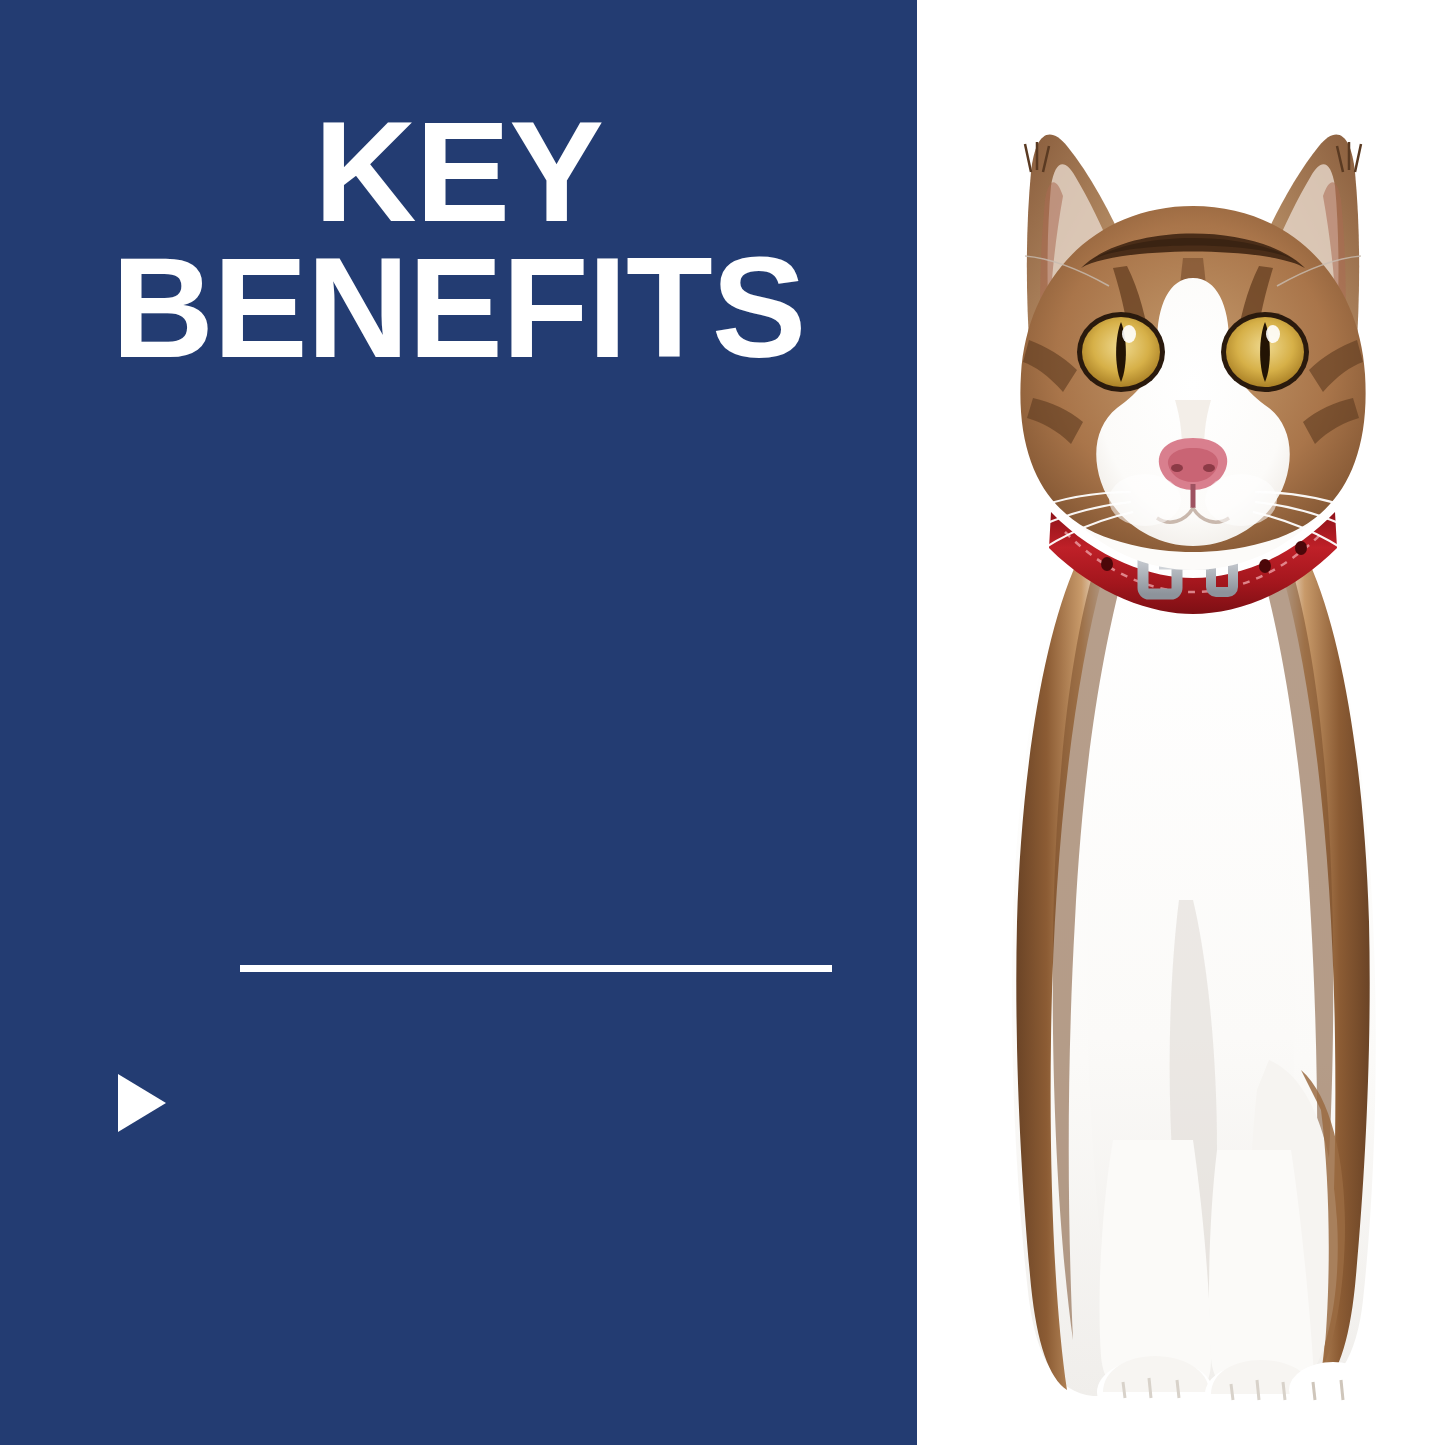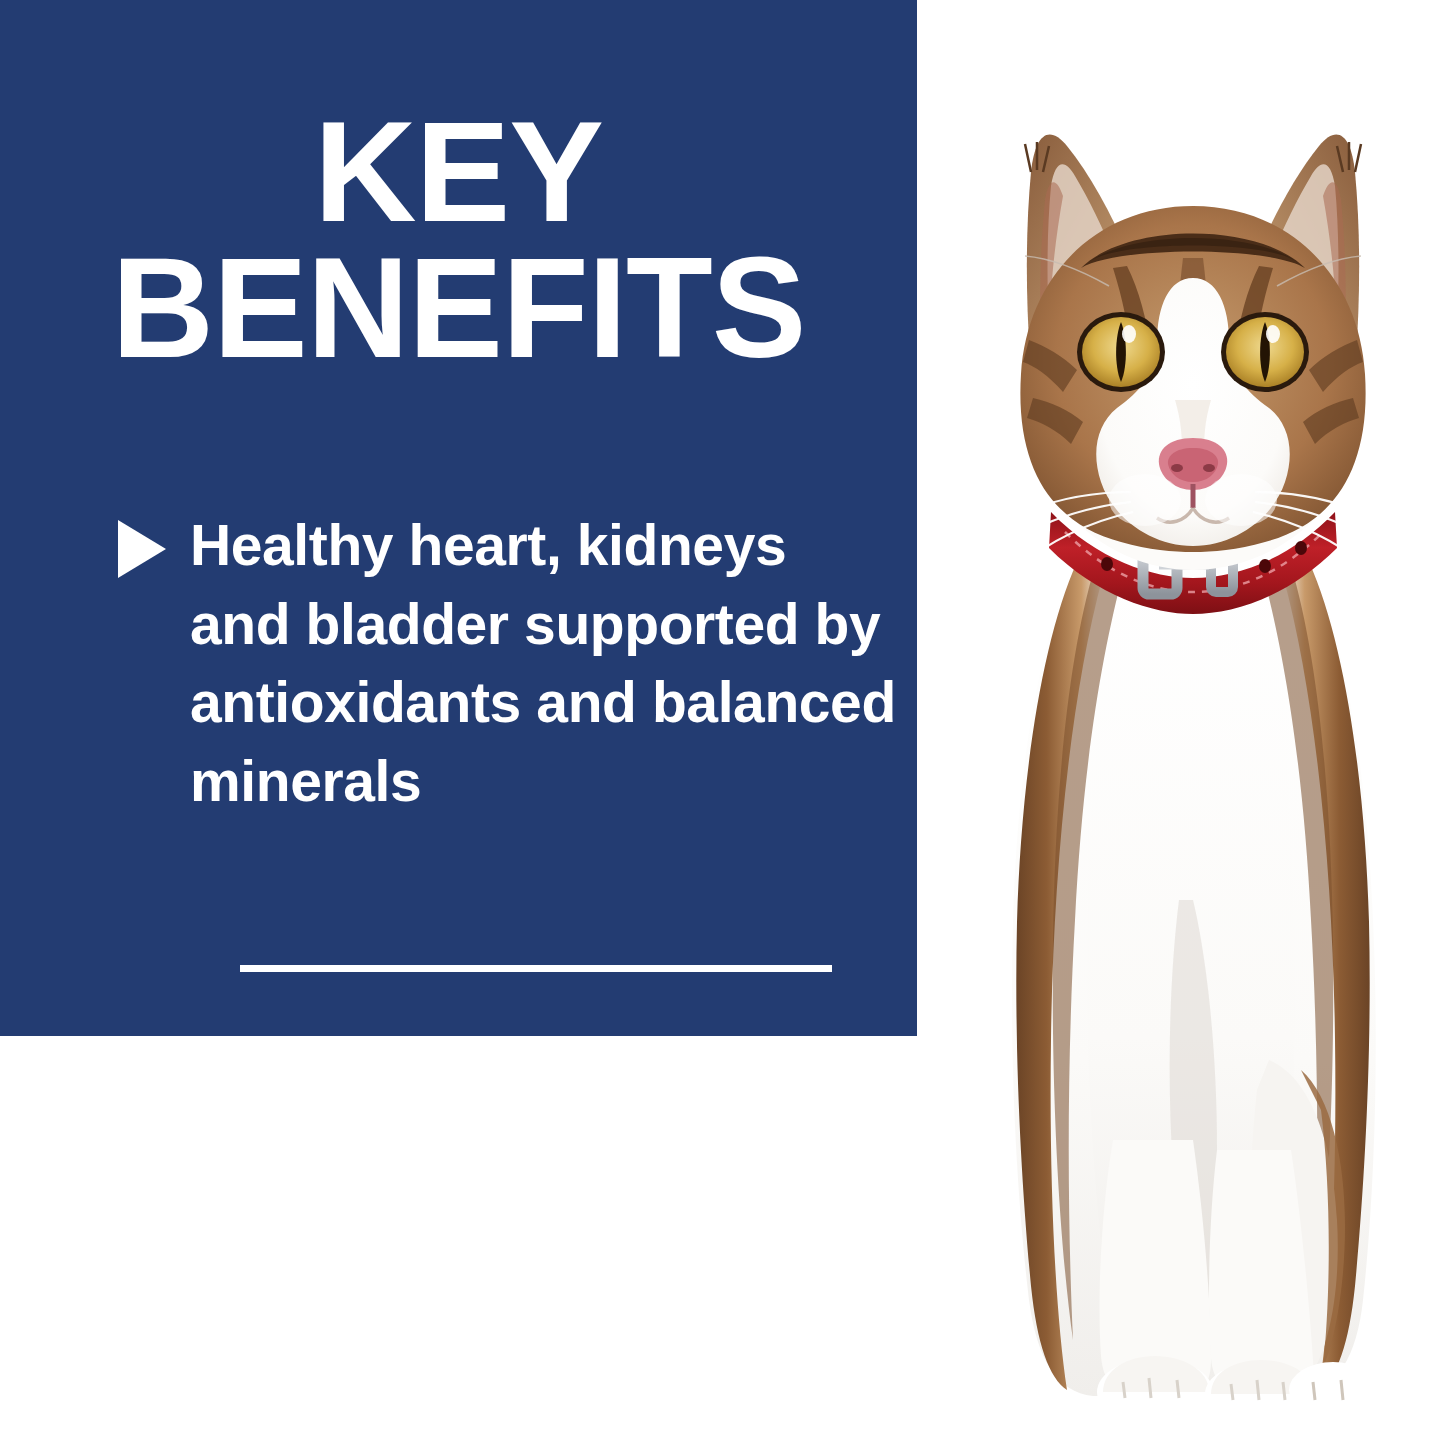--- a/index.html
+++ b/index.html
@@ -16,21 +16,21 @@
     height: 1445px;
     background: #ffffff;
   }
 
   
   .panel {
     position: absolute;
     left: 0;
     top: 0;
     width: 917px;
-    height: 1036px;
+    height: 1445px;
     background: #233C72;
     overflow: hidden;
   }
 
   .heading {
     position: absolute;
     left: 0;
     top: 104px;
     width: 917px;
     text-align: center;
@@ -97,24 +97,20 @@
 </head>
 <body>
 
 <div class="page">
 
   <div class="panel">
 
     <div class="heading">KEY
 BENEFITS</div>
 
-    <div class="benefit benefit-1">
-      <span class="bullet-triangle"></span>
-      <span class="benefit-text">Healthy heart, kidneys and bladder supported by antioxidants and balanced minerals</span>
-    </div>
 
     <div class="divider"></div>
 
     <div class="benefit benefit-2">
       <span class="bullet-triangle"></span>
     </div>
 
   </div>
 
   <div class="photo">

